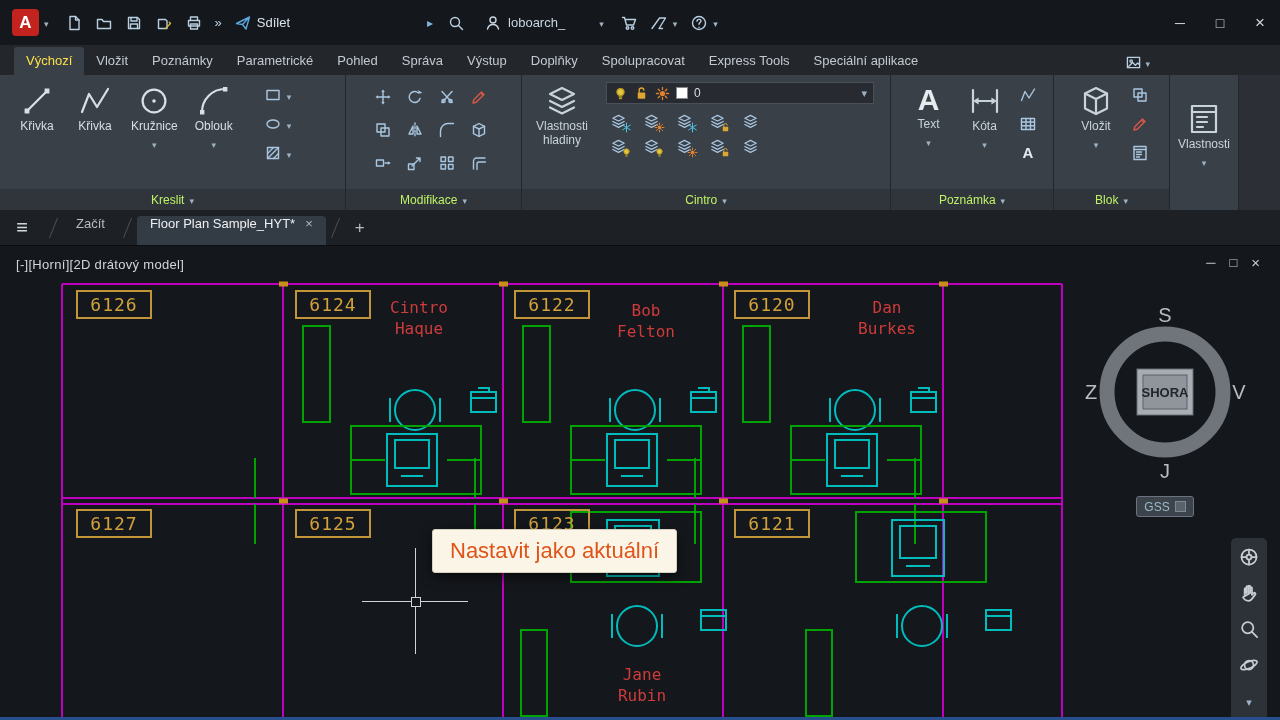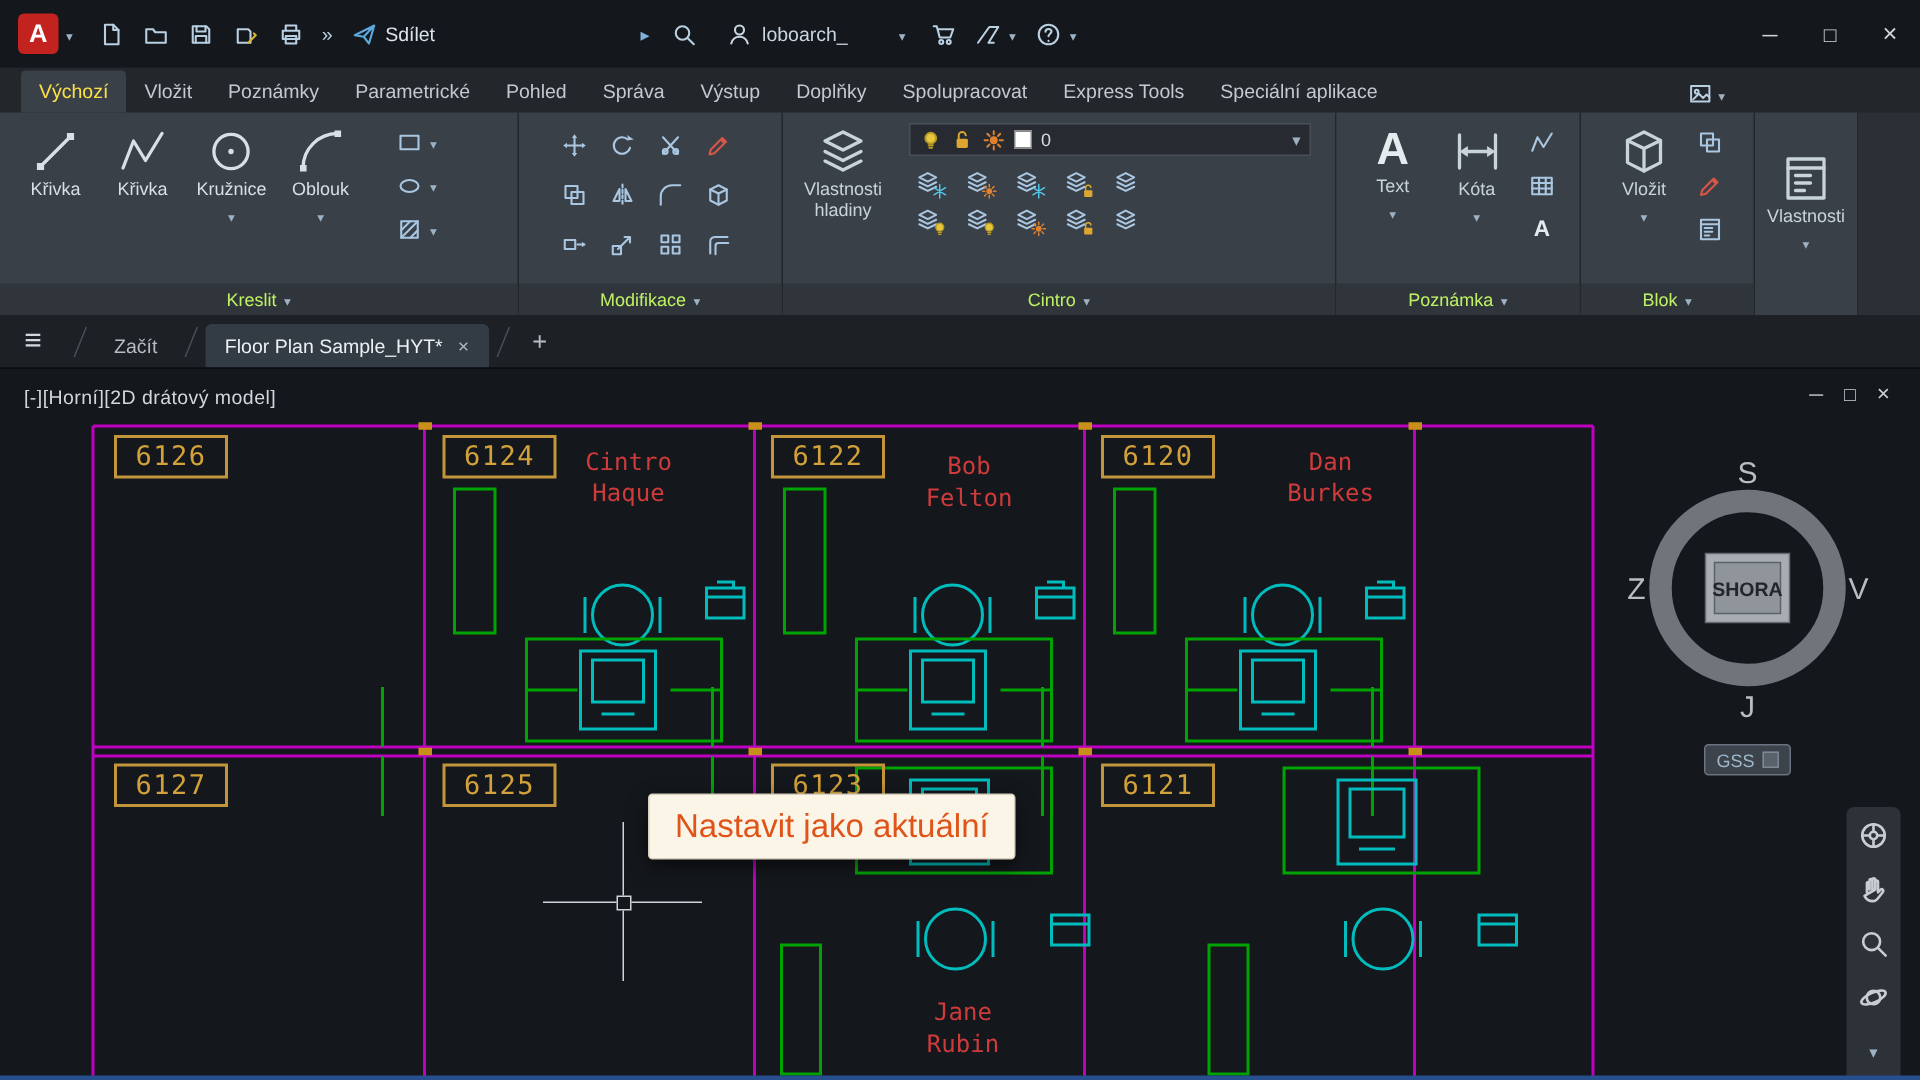--- a/index.html
+++ b/index.html
@@ -73,21 +73,21 @@
   .lrow{display:flex;gap:9px}
   .lmini{position:relative;width:24px;height:20px;display:flex;align-items:center;justify-content:center;color:#a9c7e2}
   .lmini .ov{position:absolute;right:-2px;bottom:-2px;width:11px;height:11px}
   .lmini .ov svg{width:11px;height:11px}
 
   
   .filetabs{height:35px;background:#1d2126;display:flex;align-items:flex-end;color:#b6bcc3;font-size:13px}
   .ft-menu{width:44px;height:35px;display:flex;align-items:center;justify-content:center;
            font-size:20px;color:#cfd6dc}
   .slash{width:1px;height:20px;background:#4a515a;transform:skewX(-22deg);margin:0 9px 7px}
-  .ftab{display:flex;align-items:center;gap:10px;height:29px;padding:0 13px;border-radius:4px 4px 0 0}
+  .ftab{display:flex;gap:10px;height:29px;padding:0 13px;border-radius:4px 4px 0 0}
   .ftab.active{background:#333b45;color:#eef1f4}
   .ft-close{font-size:13px;color:#aeb6bf}
   .ft-new{width:26px;height:26px;margin:0 0 4px 2px;font-size:17px;color:#b6bcc3;
           display:flex;align-items:center;justify-content:center}
 
   
   .canvas{position:relative;height:475px;background:#14171c;border-top:1px solid #0b0d10;overflow:hidden}
   .plan{position:absolute;left:0;top:0}
   .vplabel{position:absolute;left:16px;top:11px;color:#d2d7db;font-size:13px;letter-spacing:.3px}
   .vpctl{position:absolute;right:20px;top:8px;display:flex;gap:14px;color:#c8cdd2;font-size:13px}

